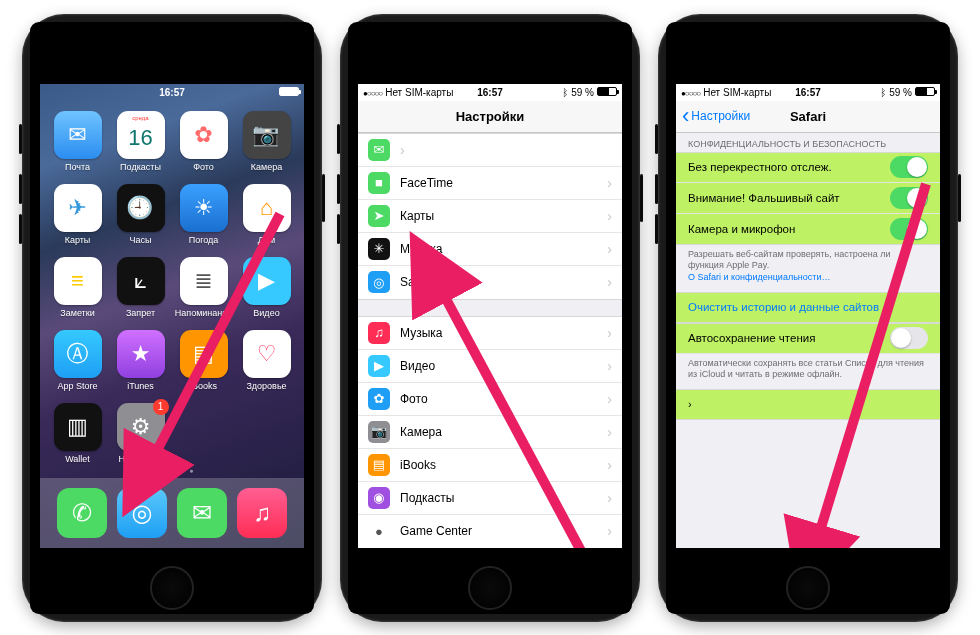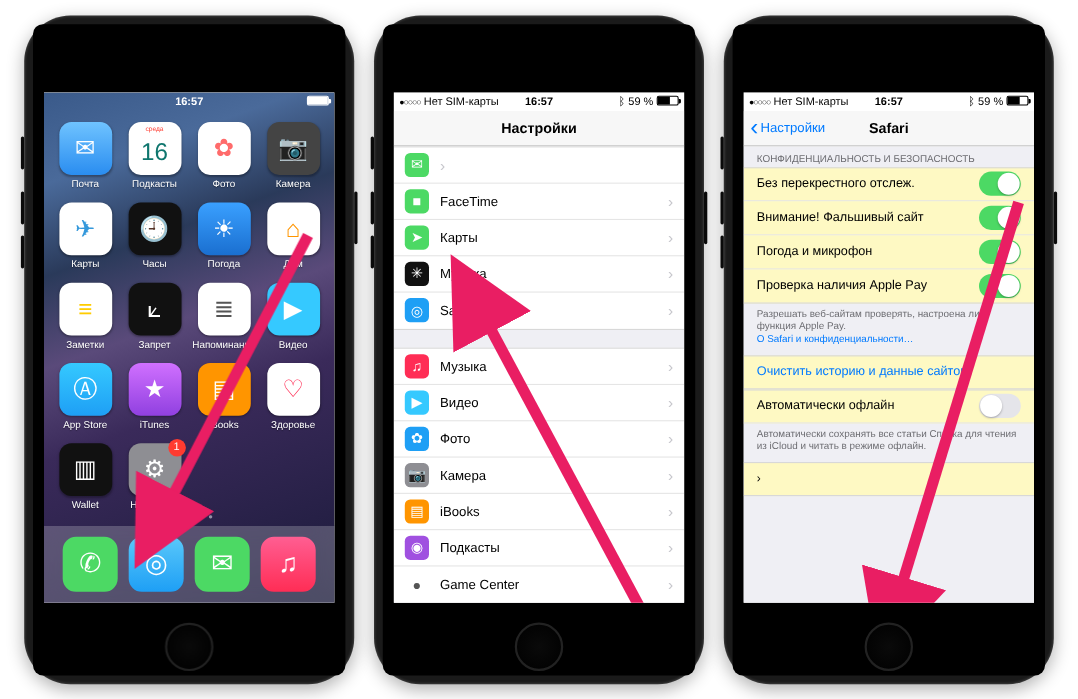--- a/index.html
+++ b/index.html
@@ -43,21 +43,21 @@
   .list{background:#efeff4;height:calc(100% - 49px);overflow:hidden;}
   .sect{margin-top:0;background:#fff;border-top:.5px solid #d8d8d8;border-bottom:.5px solid #d8d8d8;}
   .row{height:33px;display:flex;align-items:center;padding:0 10px;border-bottom:.5px solid #e5e5e5;position:relative;}
   .row:last-child{border-bottom:none;}
   .row .ric{width:22px;height:22px;border-radius:5px;margin-right:10px;flex-shrink:0;display:flex;align-items:center;justify-content:center;color:#fff;font-size:13px;}
   .row .txt{flex:1;font-size:12px;}
   .row .chev{color:#c7c7cc;font-size:14px;}
   
   .s3-list{background:#efeff4;height:calc(100% - 49px);overflow:hidden;font-size:11px;}
   .sh{font-size:9px;color:#6d6d72;padding:6px 12px 3px;text-transform:uppercase;}
-  .srow{background:#fef9c3;height:31px;display:flex;align-items:center;padding:0 12px;border-bottom:.5px solid #e5e5e5;}
+  .srow{background:#bef264;height:31px;display:flex;align-items:center;padding:0 12px;border-bottom:.5px solid #e5e5e5;}
   .srow:last-of-type{border-bottom:.5px solid #d8d8d8;}
   .srow:first-of-type{border-top:.5px solid #d8d8d8;}
   .srow .txt{flex:1;font-size:11.5px;}
   .toggle{width:38px;height:22px;background:#e5e5ea;border-radius:11px;position:relative;flex-shrink:0;}
   .toggle.on{background:#4cd964;}
   .toggle i{position:absolute;top:1px;left:1px;width:20px;height:20px;background:#fff;border-radius:50%;box-shadow:0 1px 2px rgba(0,0,0,.3);}
   .toggle.on i{left:17px;}
   .foot{font-size:9px;color:#6d6d72;padding:4px 12px 8px;line-height:1.3;}
   .foot a{color:#007aff;text-decoration:none;}
   .linkrow .txt{color:#007aff;}
@@ -324,38 +324,32 @@
                 <i></i>
               </span>
             </div>
             <div class="srow">
               <span class="txt">Внимание! Фальшивый сайт</span>
               <span class="toggle on">
                 <i></i>
               </span>
             </div>
             <div class="srow">
-              <span class="txt">Погода и микрофон</span>
+              <span class="txt">Камера и микрофон</span>
               <span class="toggle on">
                 <i></i>
               </span>
             </div>
-            <div class="srow">
-              <span class="txt">Проверка наличия Apple Pay</span>
-              <span class="toggle on">
-                <i></i>
-              </span>
-            </div>
           </div>
         <div class="foot"><span>Разрешать веб-сайтам проверять, настроена ли функция Apple Pay.</span><br><a>О Safari и конфиденциальности…</a></div>
         <div class="srow linkrow" style="border-top:.5px solid #d8d8d8;border-bottom:.5px solid #d8d8d8;">
             <span class="txt">Очистить историю и данные сайтов</span>
           </div>
         <div class="srow" style="border-top:.5px solid #d8d8d8">
-            <span class="txt">Автоматически офлайн</span>
+            <span class="txt">Автосохранение чтения</span>
             <span class="toggle">
               <i></i>
             </span>
           </div>
         <div class="foot">Автоматически сохранять все статьи Списка для чтения из iCloud и читать в режиме офлайн.</div>
         <div class="srow" style="border-top:.5px solid #d8d8d8;border-bottom:.5px solid #d8d8d8">
             <span class="chev">›</span>
           </div>
       </div>
       <div class="arrow" style="left:120px;top:90px">

